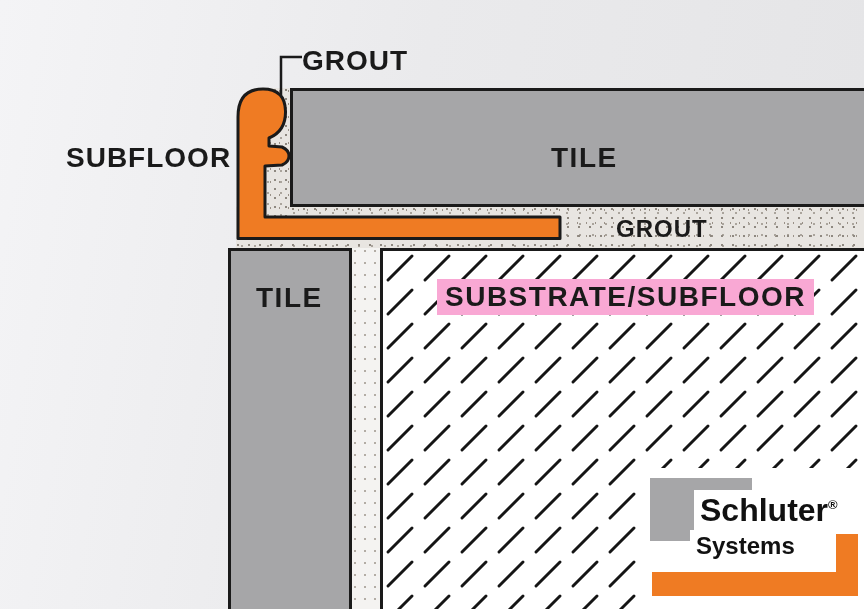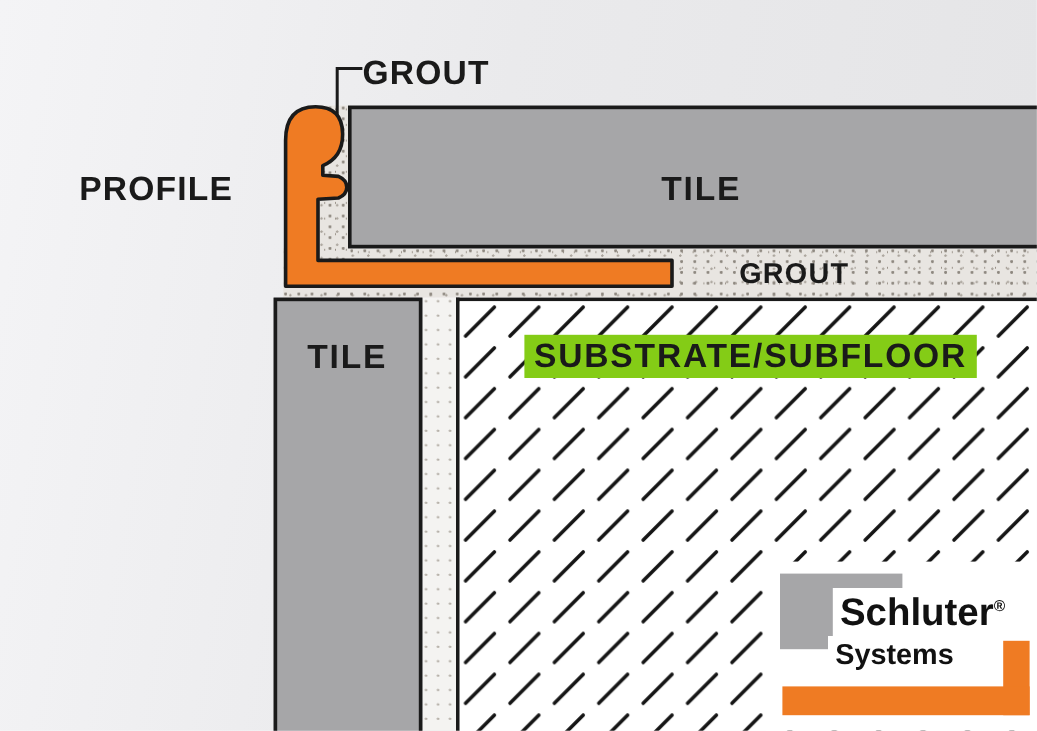--- a/index.html
+++ b/index.html
@@ -54,21 +54,21 @@
     position:absolute;
     font-weight:bold;
     color:#1a1a1a;
     white-space:nowrap;
   }
   .grout-label     { left:302px; top:45px;  font-size:28px; letter-spacing:1px; }
   .profile-label   { left:66px;  top:142px; font-size:28px; letter-spacing:1px; }
   .tile-top-label  { left:551px; top:142px; font-size:28px; letter-spacing:1.5px; }
   .mortar-label    { left:616px; top:215px; font-size:24px; letter-spacing:1px; }
   .tile-left-label { left:256px; top:282px; font-size:28px; letter-spacing:1.5px; }
-  .substrate-label { left:437px; top:279px; font-size:28px; letter-spacing:1.5px; background:#84cc16; padding:2px 8px; }
+  .substrate-label { left:437px; top:279px; font-size:28px; letter-spacing:1.5px; background:#f9a8d4; padding:2px 8px; }
 
   
   .logo { position:absolute; left:638px; top:468px; width:226px; height:141px; background:#ffffff; }
   .logo > div { position:absolute; }
   .logo-square { left:12px; top:10px; width:102px; height:63px; background:#a6a6a8; }
   .logo-schluter { left:56px; top:22px; font-size:32px; font-weight:bold; color:#111; background:#ffffff; padding:2px 6px; white-space:nowrap; }
   .logo-schluter sup { font-size:13px; }
   .logo-systems  { left:52px; top:62px; font-size:24px; font-weight:bold; color:#111; background:#ffffff; padding:2px 6px; white-space:nowrap; }
   .logo-orange-vert { left:198px; top:66px; width:22px; height:62px; background:#ef7b23; }
   .logo-orange-bar  { left:14px; top:104px; width:206px; height:24px; background:#ef7b23; }
@@ -109,21 +109,21 @@
              Q 289 150 289 156
              Q 289 162 282 165
              L 265 166
              L 265 217
              L 560 217
              L 560 238.5
              Z" fill="#ef7b23" stroke="#1a1a1a" stroke-width="3" stroke-linejoin="round"></path>
   </svg>
 
   <div class="label grout-label">GROUT</div>
-  <div class="label profile-label">PROFILE</div>
+  <div class="label profile-label">SUBFLOOR</div>
   <div class="label tile-top-label">TILE</div>
   <div class="label mortar-label">GROUT</div>
   <div class="label tile-left-label">TILE</div>
   <div class="label substrate-label">SUBSTRATE/SUBFLOOR</div>
 
   <div class="logo">
     <div class="logo-square"></div>
     <div class="logo-schluter">
       <span>Schluter</span><sup>®</sup>
     </div>

